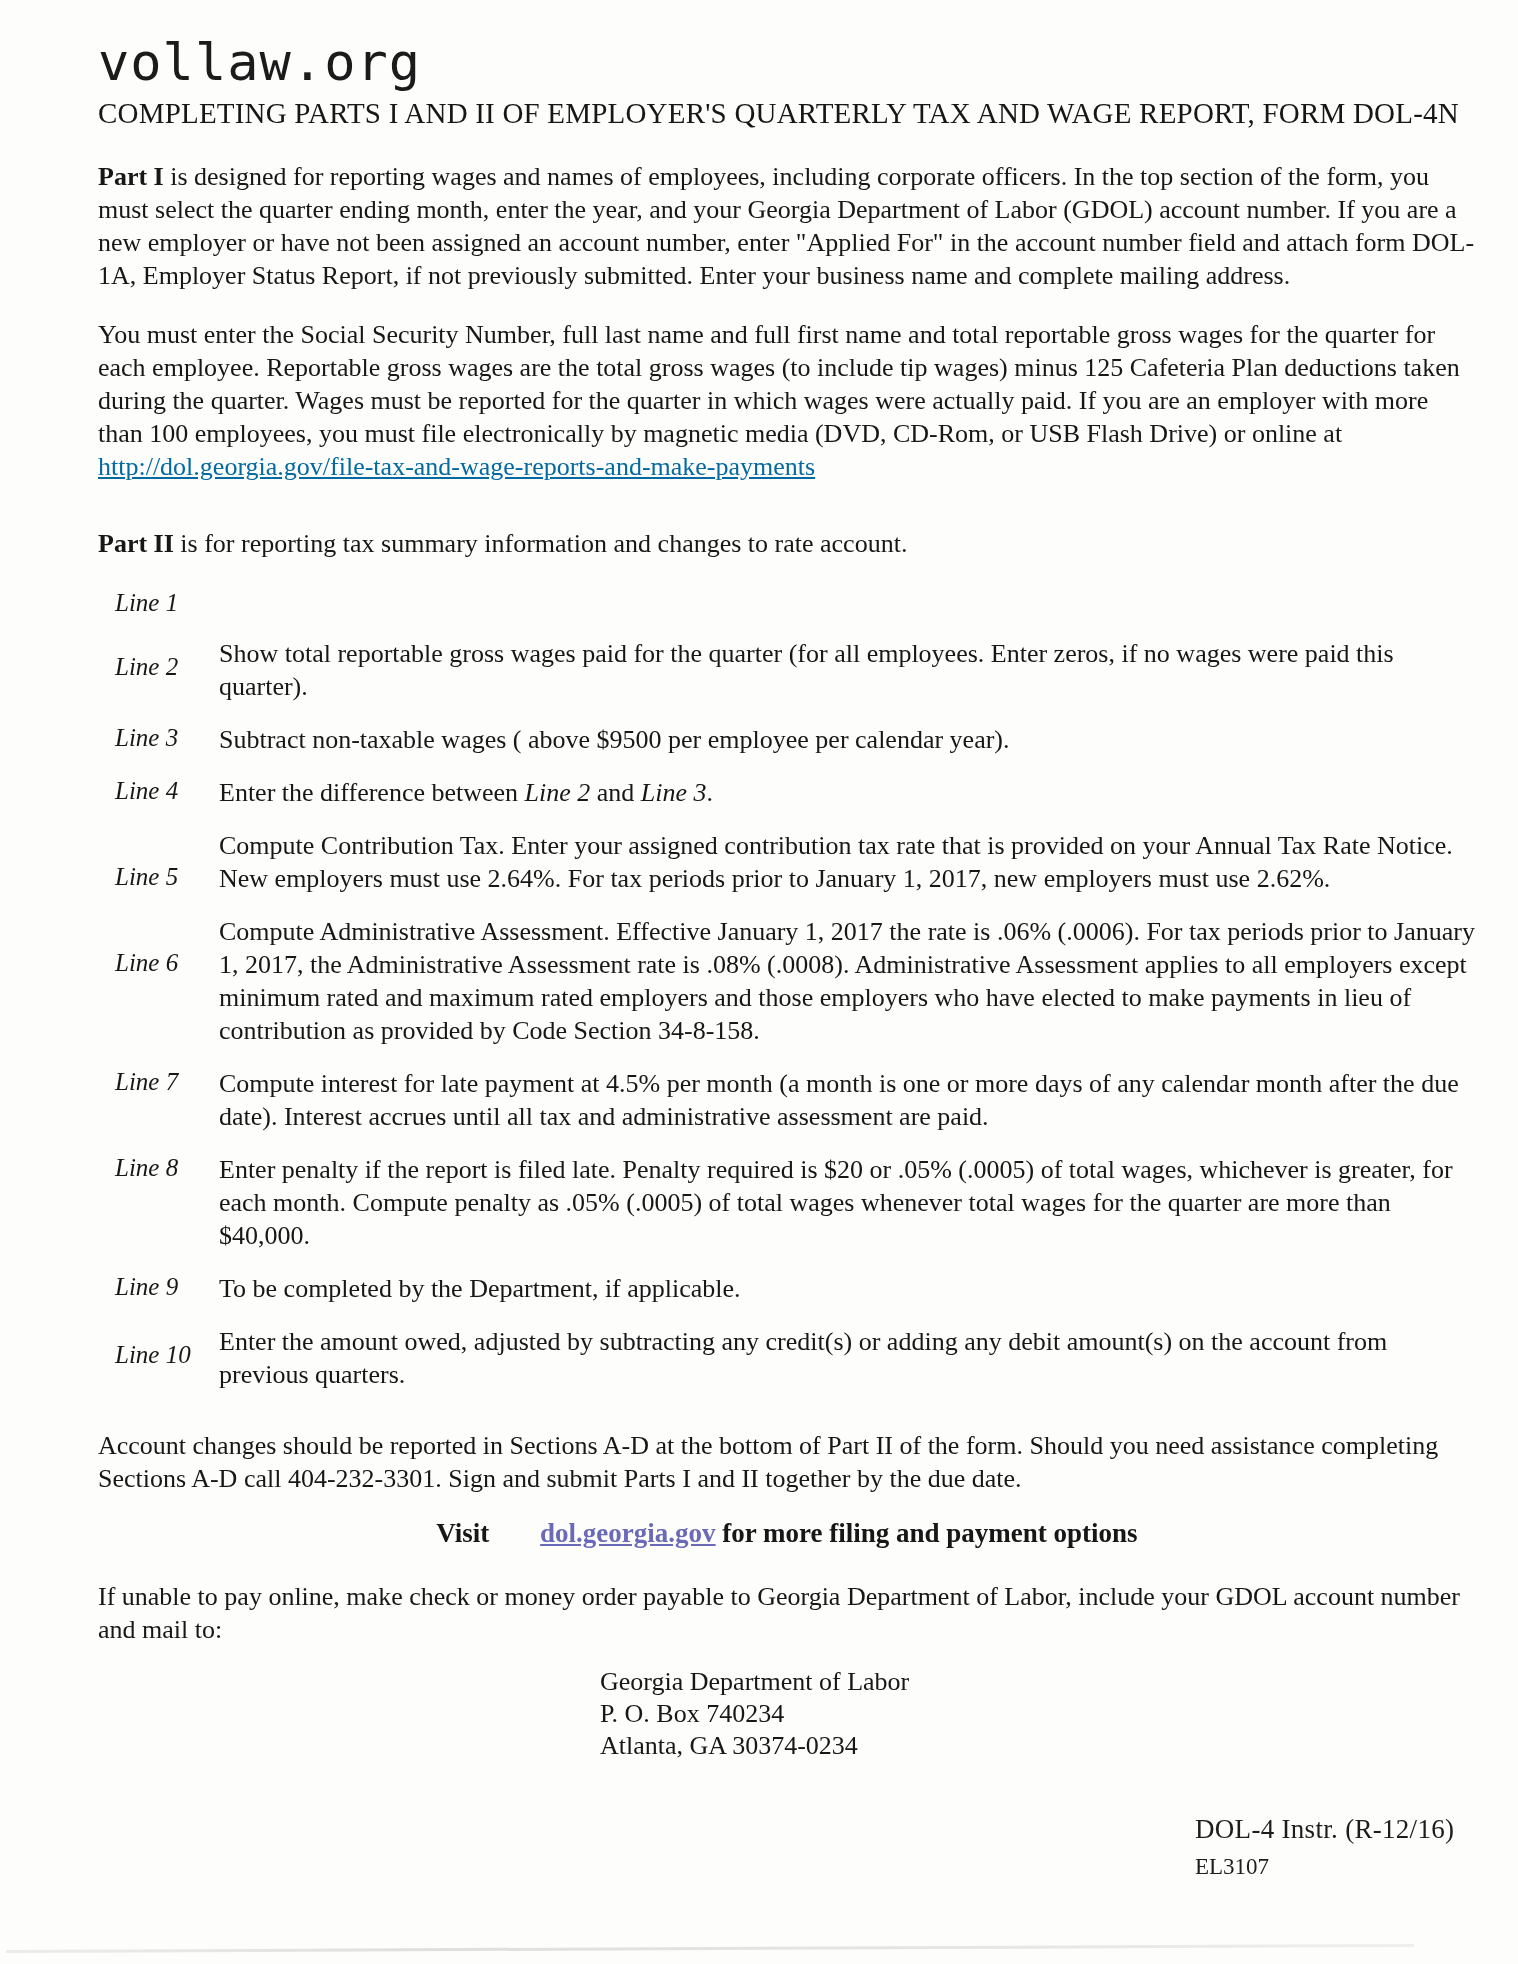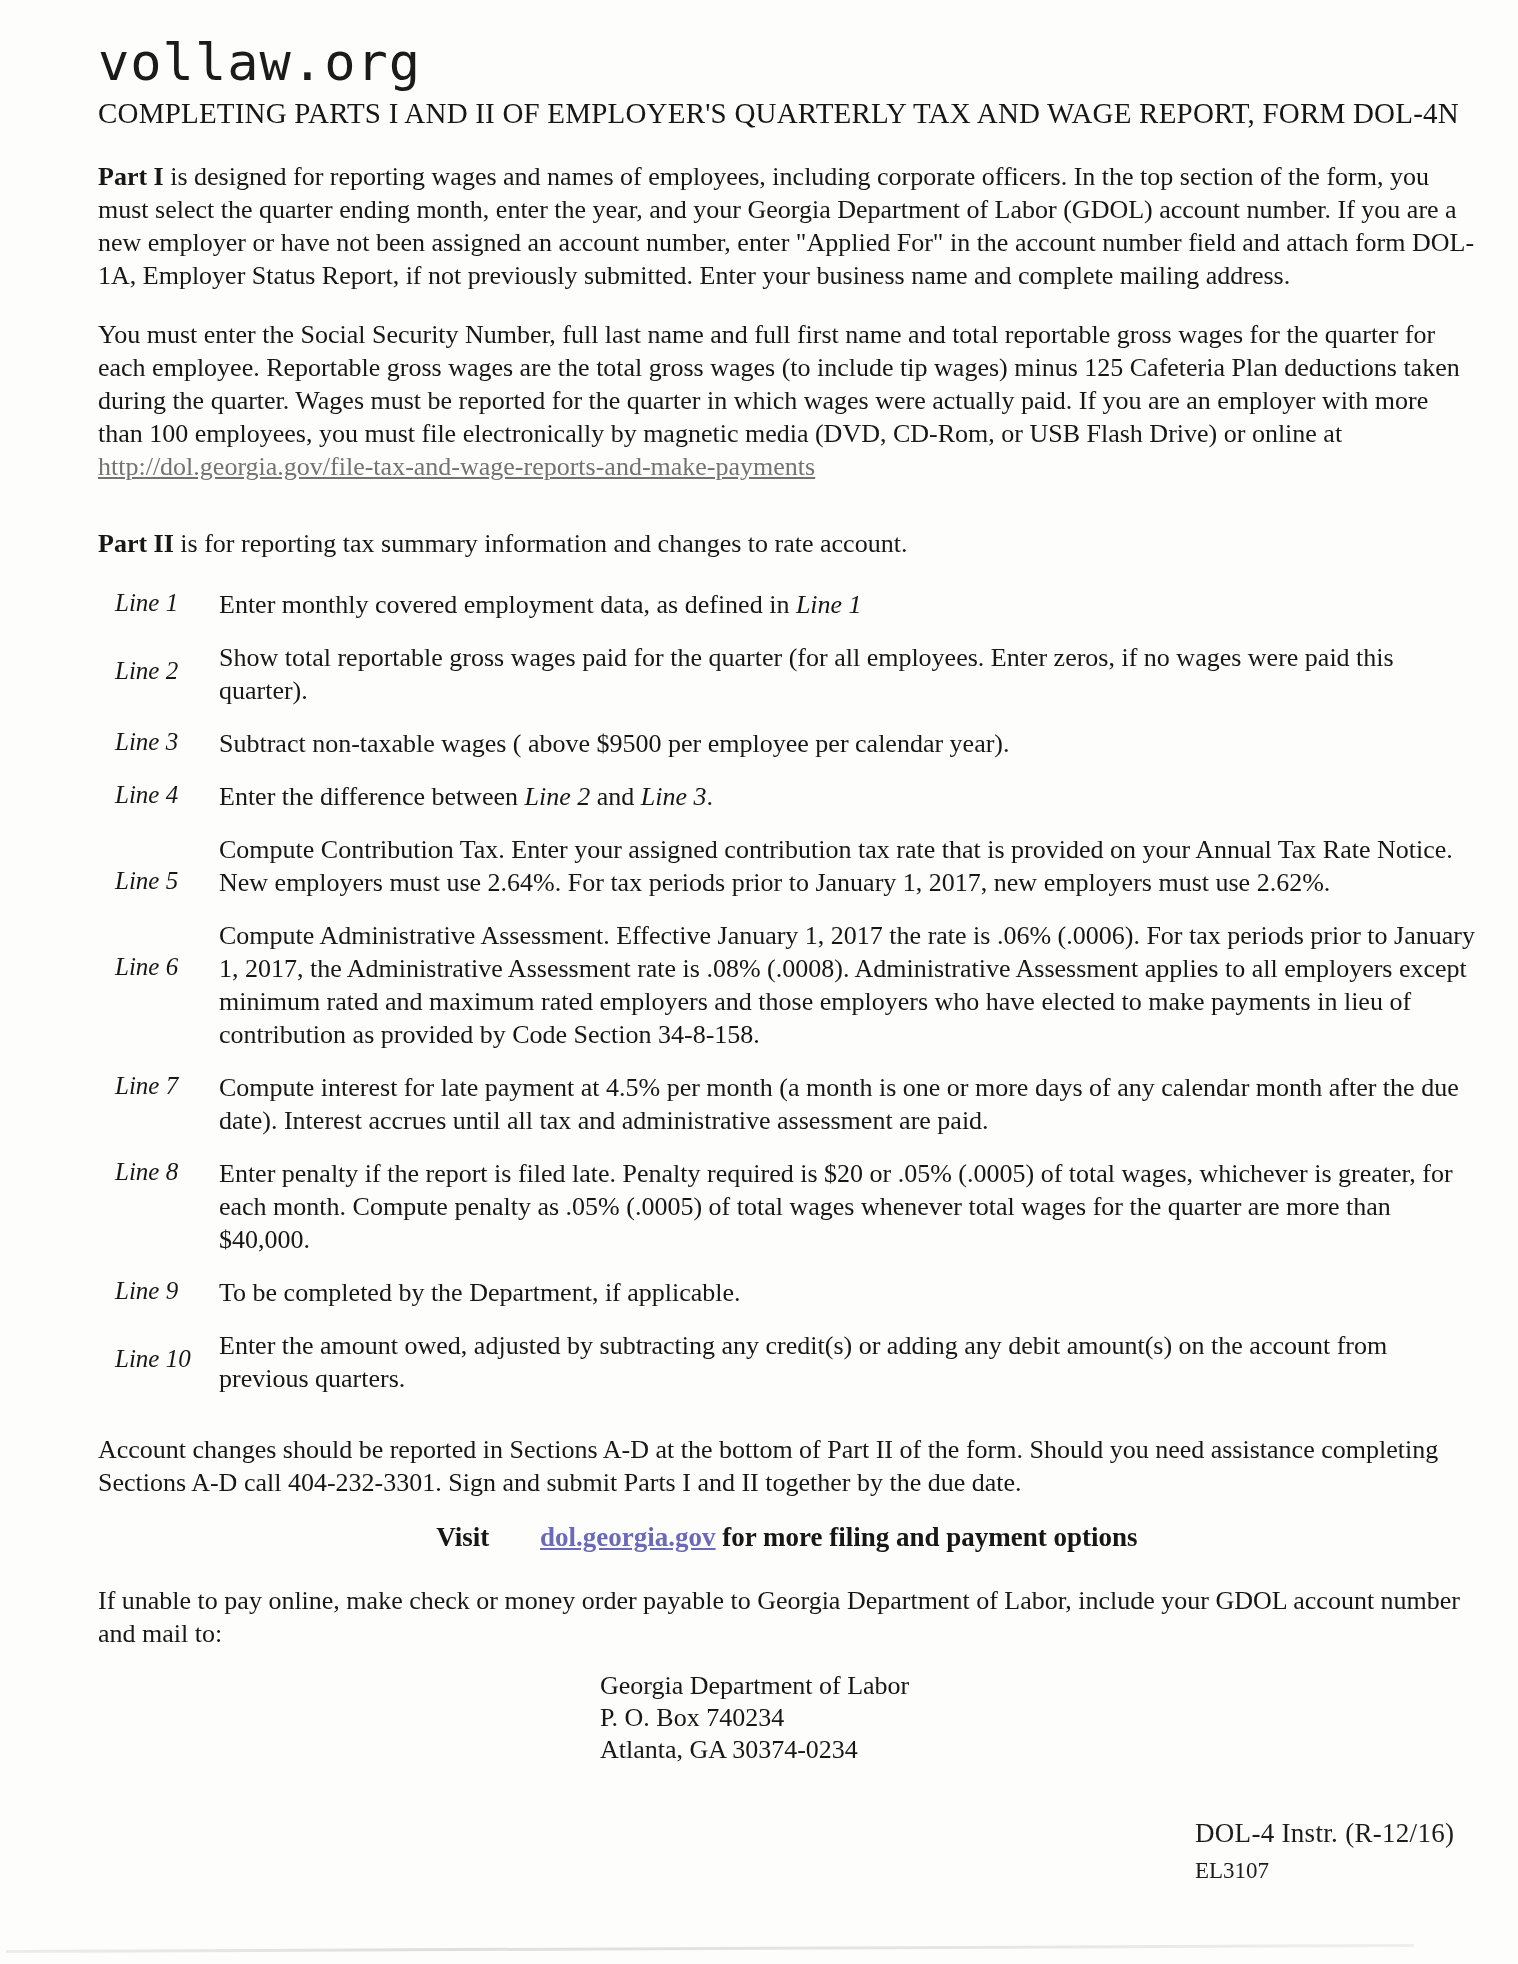--- a/index.html
+++ b/index.html
@@ -32,21 +32,21 @@
     font-size:26px;
     line-height:33px;
     margin:0;
     max-width:1406px;
     text-align:left;
   }
   .p-part1{margin-top:30px;}
   .p-wages{margin-top:26px;}
   .p-part2{margin-top:44px;}
   .plabel{font-weight:bold;}
-  .link{color:#737373;text-decoration:underline;cursor:pointer;}
+  .link{color:#0369a1;text-decoration:underline;cursor:pointer;}
   .lines{padding-left:17px;margin-top:26px;}
   .line-row{display:flex;margin-top:20px;}
   .line-row:first-child{margin-top:28px;}
   .line-label{
     flex:0 0 104px;
     font-style:italic;
     font-size:25px;
     padding-top:1px;
   }
   .line-label.off-1{padding-top:34px;}
@@ -105,21 +105,20 @@
     <p class="para p-part1"><b class="plabel">Part I</b><span> is designed for reporting wages and names of employees, including corporate officers. In the top section of the form, you must select the quarter ending month, enter the year, and your Georgia Department of Labor (GDOL) account number. If you are a new employer or have not been assigned an account number, enter "Applied For" in the account number field and attach form DOL-1A, Employer Status Report, if not previously submitted.  Enter your business name and complete mailing address.</span></p>
 
     <p class="para p-wages"><span>You must enter the Social Security Number, full last name and full first name and total reportable gross wages for the quarter for each employee. Reportable gross wages are the total gross wages (to include tip wages) minus 125 Cafeteria Plan deductions taken during the quarter. Wages must be reported for the quarter in which wages were actually paid. If you are an employer with more than 100 employees, you must file electronically by magnetic media (DVD, CD-Rom, or USB Flash Drive) or online at</span> <a class="link">http://dol.georgia.gov/file-tax-and-wage-reports-and-make-payments</a></p>
 
     <p class="para p-part2"><b class="plabel">Part II</b><span> is for reporting tax summary information and changes to rate account.</span></p>
 
     <div class="lines">
 
       <div class="line-row">
         <div class="line-label">Line 1</div>
-        <div class="line-text"><span>Enter monthly covered employment data, as defined in </span><i>Line 1</i></div>
       </div>
 
       <div class="line-row">
         <div class="line-label off-half">Line 2</div>
         <div class="line-text">Show total reportable gross wages paid for the quarter (for all employees. Enter zeros, if no wages were paid this quarter).</div>
       </div>
 
       <div class="line-row">
         <div class="line-label">Line 3</div>
         <div class="line-text">Subtract non-taxable wages ( above $9500 per employee per calendar year).</div>

